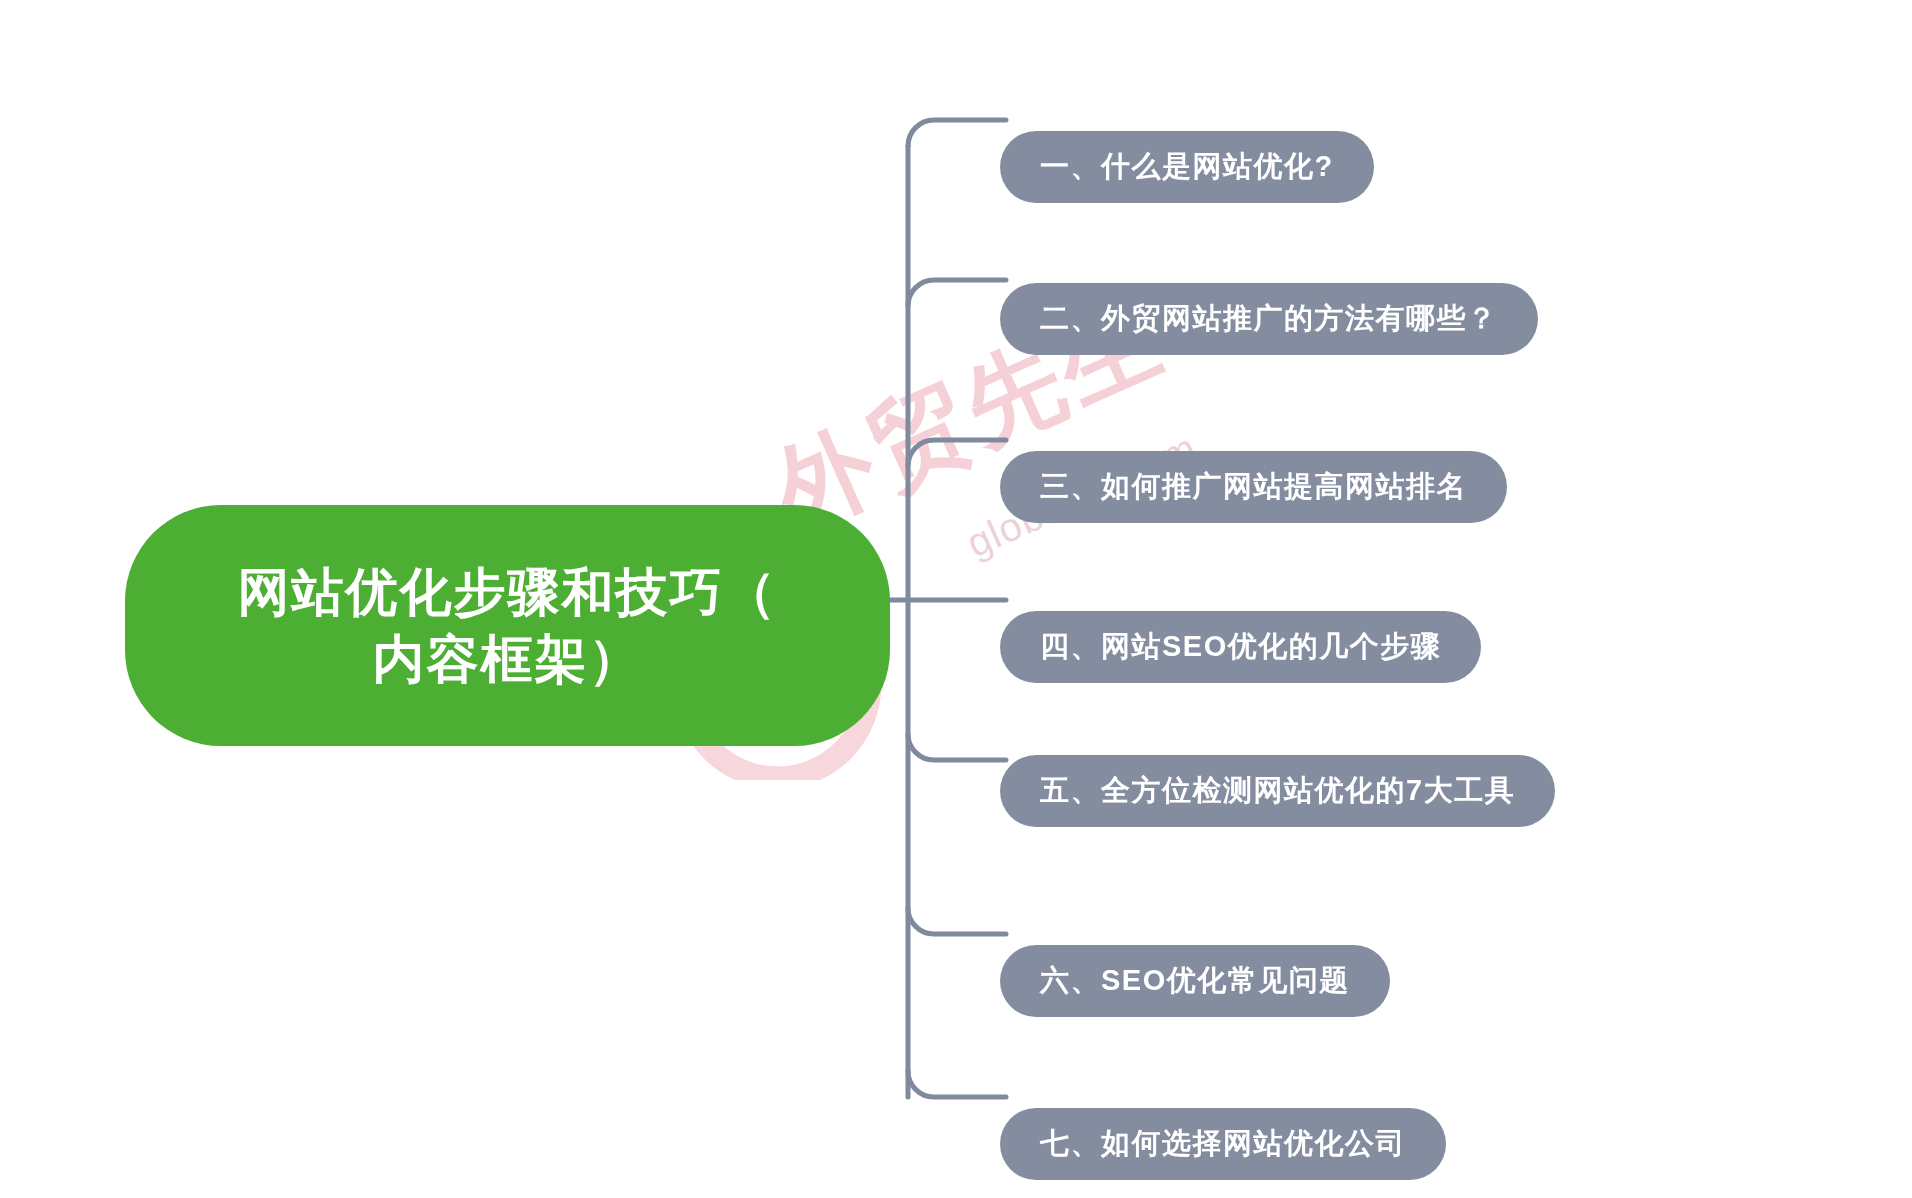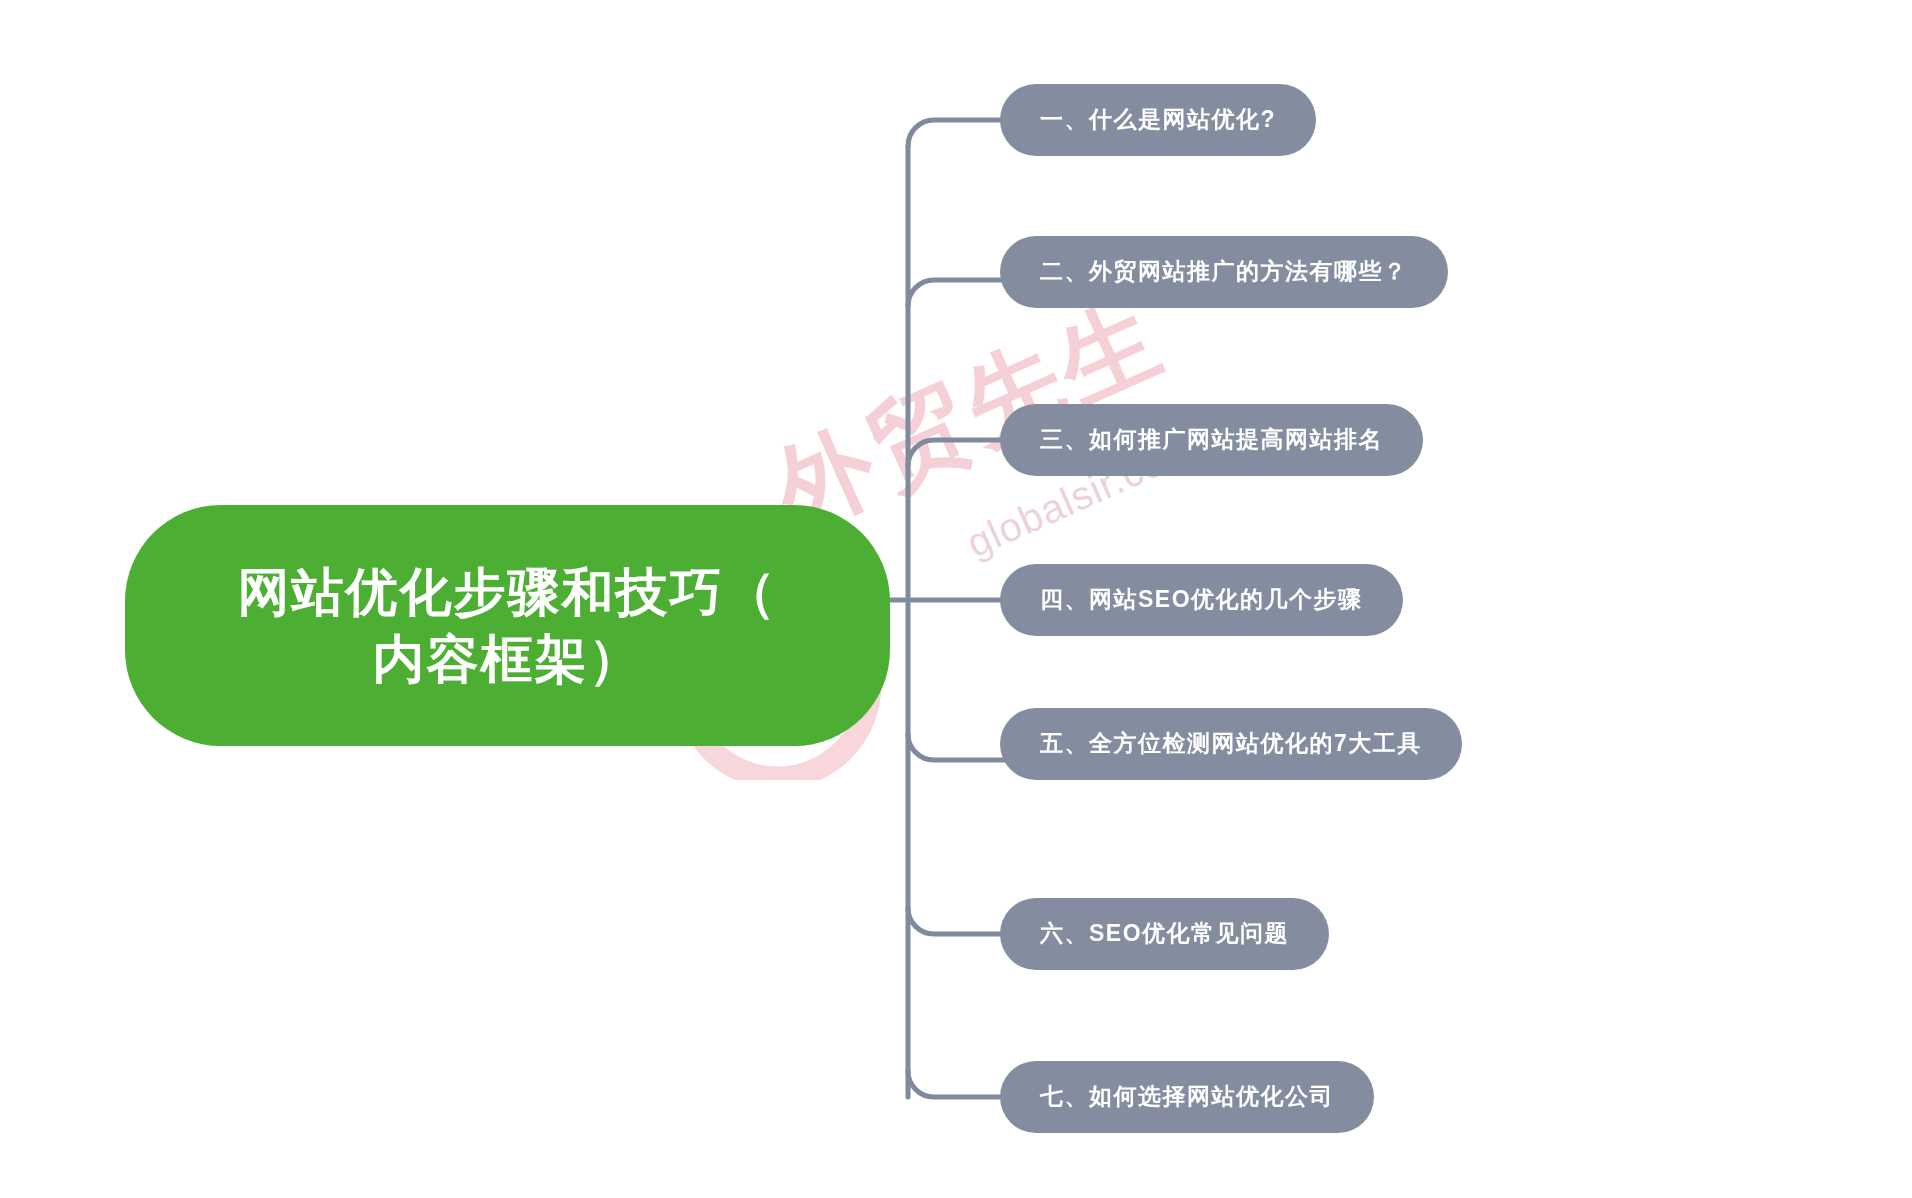--- a/index.html
+++ b/index.html
@@ -92,24 +92,25 @@
     background: #4cae32;
     border-radius: 96px;
     font-size: 52px;
     letter-spacing: 2px;
     padding: 0 54px;
   }
   .child-node {
     height: 72px;
     background: #848da0;
     border-radius: 40px;
-    font-size: 23px;
+    font-size: 29px;
     letter-spacing: 1.5px;
     padding: 8px 40px;
     left: 1000px;
+    margin-top: 47px;
   }
 </style>
 </head>
 <body>
 
 <div id="canvas">
 
   <div id="watermark">
     <svg class="wm-logo" viewBox="0 0 200 200">
       <circle cx="100" cy="112" r="86" fill="none" stroke="#f7d6dc" stroke-width="21"></circle>

